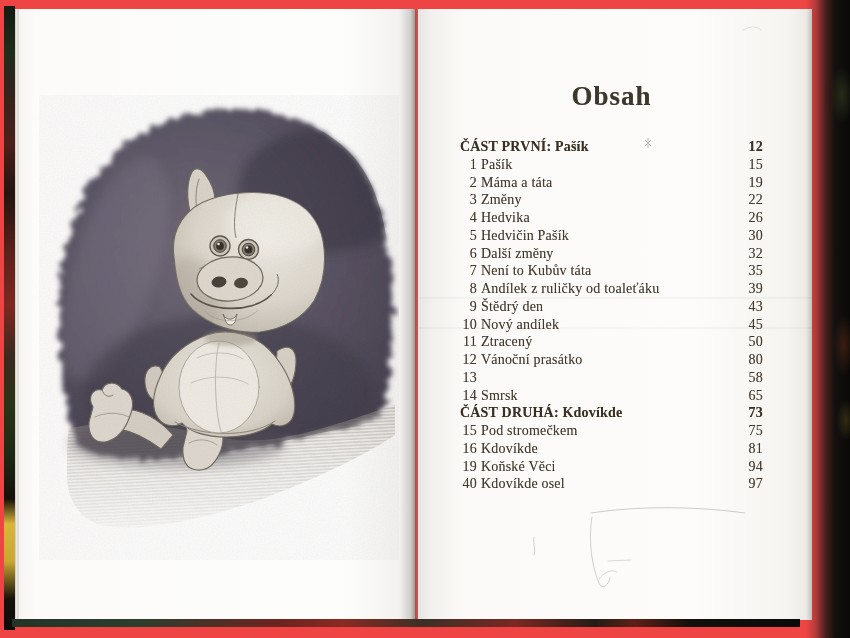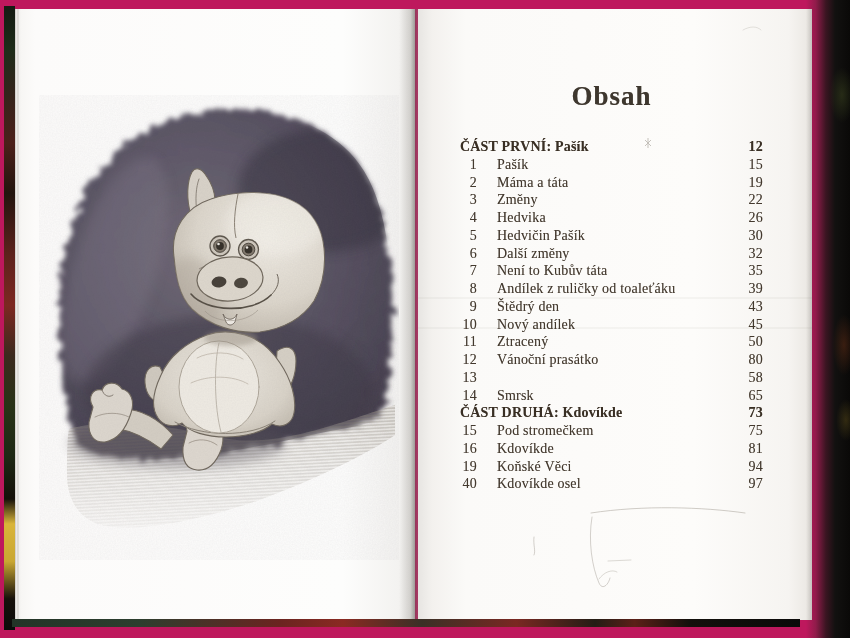--- a/index.html
+++ b/index.html
@@ -1,16 +1,16 @@
 <!DOCTYPE html>
 <html><head>
 <meta charset="utf-8">
 <style>
   html,body{margin:0;padding:0;background:#000;}
-  .scene{position:relative;width:850px;height:638px;background:#be185d;overflow:hidden;
+  .scene{position:relative;width:850px;height:638px;background:#ef4444;overflow:hidden;
          font-family:"Liberation Serif", serif;}
   
   .cover-strip{position:absolute;left:4px;top:6px;width:11px;height:624px;
     background:linear-gradient(180deg,#141a12 0%,#1e2d19 7%,#34241b 14%,#4c201a 22%,
       #23150e 30%,#5e221c 40%,#7d2821 48%,#3c2a1e 56%,#293317 64%,#1e2914 72%,
       #151009 79%,#d9b53a 83%,#c9a732 89%,#17110b 95%,#0b0b0a 100%);}
   
   .page{position:absolute;top:9px;height:611px;}
   .page-left{left:15px;width:400px;
     background:linear-gradient(90deg,#efedeb 0%,#f7f6f4 6px,#fcfbfa 20px,#fdfdfc 82%,#f3f2f0 96%,#e8e7e5 100%);}
@@ -33,21 +33,21 @@
     background:linear-gradient(90deg,#233427 0%,#2c3e2e 16%,#6b2420 34%,#8a2a22 42%,
       #3a3026 52%,#7a2822 64%,#241d15 74%,#5c2018 79%,#13100c 86%,#0b0a09 100%);}
   
   .toc-title{position:absolute;left:42px;top:72px;width:303px;margin:0;text-align:center;
     font-size:27px;font-weight:600;letter-spacing:1px;color:#3e372e;
     text-shadow:0 0 .6px rgba(62,55,46,.55);}
   .toc{position:absolute;left:42px;top:129px;width:303px;font-size:14px;color:#43392e;
     letter-spacing:.2px;text-shadow:0 0 .5px rgba(67,57,46,.4);}
   .row{display:flex;align-items:flex-end;height:17.75px;line-height:17.75px;}
   .row .num{flex:none;width:17px;text-align:right;}
-  .row .ttl{margin-left:20px;white-space:nowrap;}
+  .row .ttl{margin-left:4px;white-space:nowrap;}
   .row .pg{margin-left:auto;}
   .row.head{font-weight:bold;color:#392f24;}
   .row.head .ttl{margin-left:0;}
   .sec2{}
   .streak{position:absolute;left:0;width:100%;height:2px;background:#8d887f;opacity:.07;}
   .illo{position:absolute;left:24px;top:86px;}
   .scrib{position:absolute;left:0;top:0;pointer-events:none;}
 </style>
 </head>
 <body>

